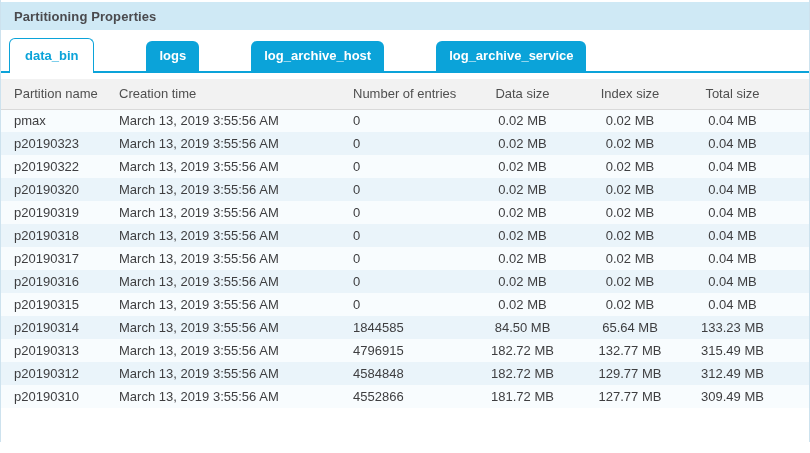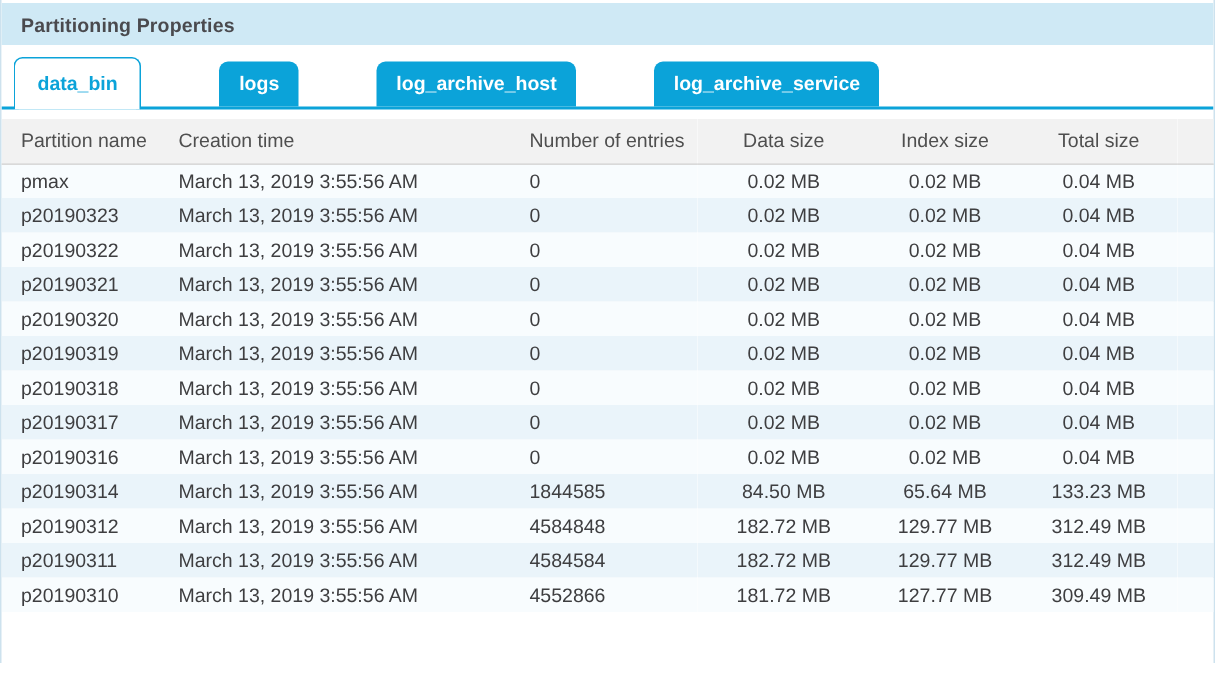--- a/index.html
+++ b/index.html
@@ -110,29 +110,20 @@
     <tr>
       <td class="al">p20190322</td>
       <td class="al">March 13, 2019 3:55:56 AM</td>
       <td class="al">0</td>
       <td class="ac">0.02 MB</td>
       <td class="ac">0.02 MB</td>
       <td class="ac">0.04 MB</td>
       <td></td>
     </tr>
 
-    <tr>
-      <td class="al">p20190321</td>
-      <td class="al">March 13, 2019 3:55:56 AM</td>
-      <td class="al">0</td>
-      <td class="ac">0.02 MB</td>
-      <td class="ac">0.02 MB</td>
-      <td class="ac">0.04 MB</td>
-      <td></td>
-    </tr>
 
     <tr>
       <td class="al">p20190320</td>
       <td class="al">March 13, 2019 3:55:56 AM</td>
       <td class="al">0</td>
       <td class="ac">0.02 MB</td>
       <td class="ac">0.02 MB</td>
       <td class="ac">0.04 MB</td>
       <td></td>
     </tr>
@@ -170,51 +161,60 @@
     <tr>
       <td class="al">p20190316</td>
       <td class="al">March 13, 2019 3:55:56 AM</td>
       <td class="al">0</td>
       <td class="ac">0.02 MB</td>
       <td class="ac">0.02 MB</td>
       <td class="ac">0.04 MB</td>
       <td></td>
     </tr>
 
+    <tr>
+      <td class="al">p20190315</td>
+      <td class="al">March 13, 2019 3:55:56 AM</td>
+      <td class="al">0</td>
+      <td class="ac">0.02 MB</td>
+      <td class="ac">0.02 MB</td>
+      <td class="ac">0.04 MB</td>
+      <td></td>
+    </tr>
 
     <tr>
       <td class="al">p20190314</td>
       <td class="al">March 13, 2019 3:55:56 AM</td>
       <td class="al">1844585</td>
       <td class="ac">84.50 MB</td>
       <td class="ac">65.64 MB</td>
       <td class="ac">133.23 MB</td>
       <td></td>
     </tr>
 
+    <tr>
+      <td class="al">p20190313</td>
+      <td class="al">March 13, 2019 3:55:56 AM</td>
+      <td class="al">4796915</td>
+      <td class="ac">182.72 MB</td>
+      <td class="ac">132.77 MB</td>
+      <td class="ac">315.49 MB</td>
+      <td></td>
+    </tr>
 
     <tr>
       <td class="al">p20190312</td>
       <td class="al">March 13, 2019 3:55:56 AM</td>
       <td class="al">4584848</td>
       <td class="ac">182.72 MB</td>
       <td class="ac">129.77 MB</td>
       <td class="ac">312.49 MB</td>
       <td></td>
     </tr>
 
-    <tr>
-      <td class="al">p20190311</td>
-      <td class="al">March 13, 2019 3:55:56 AM</td>
-      <td class="al">4584584</td>
-      <td class="ac">182.72 MB</td>
-      <td class="ac">129.77 MB</td>
-      <td class="ac">312.49 MB</td>
-      <td></td>
-    </tr>
 
     <tr>
       <td class="al">p20190310</td>
       <td class="al">March 13, 2019 3:55:56 AM</td>
       <td class="al">4552866</td>
       <td class="ac">181.72 MB</td>
       <td class="ac">127.77 MB</td>
       <td class="ac">309.49 MB</td>
       <td></td>
     </tr>

